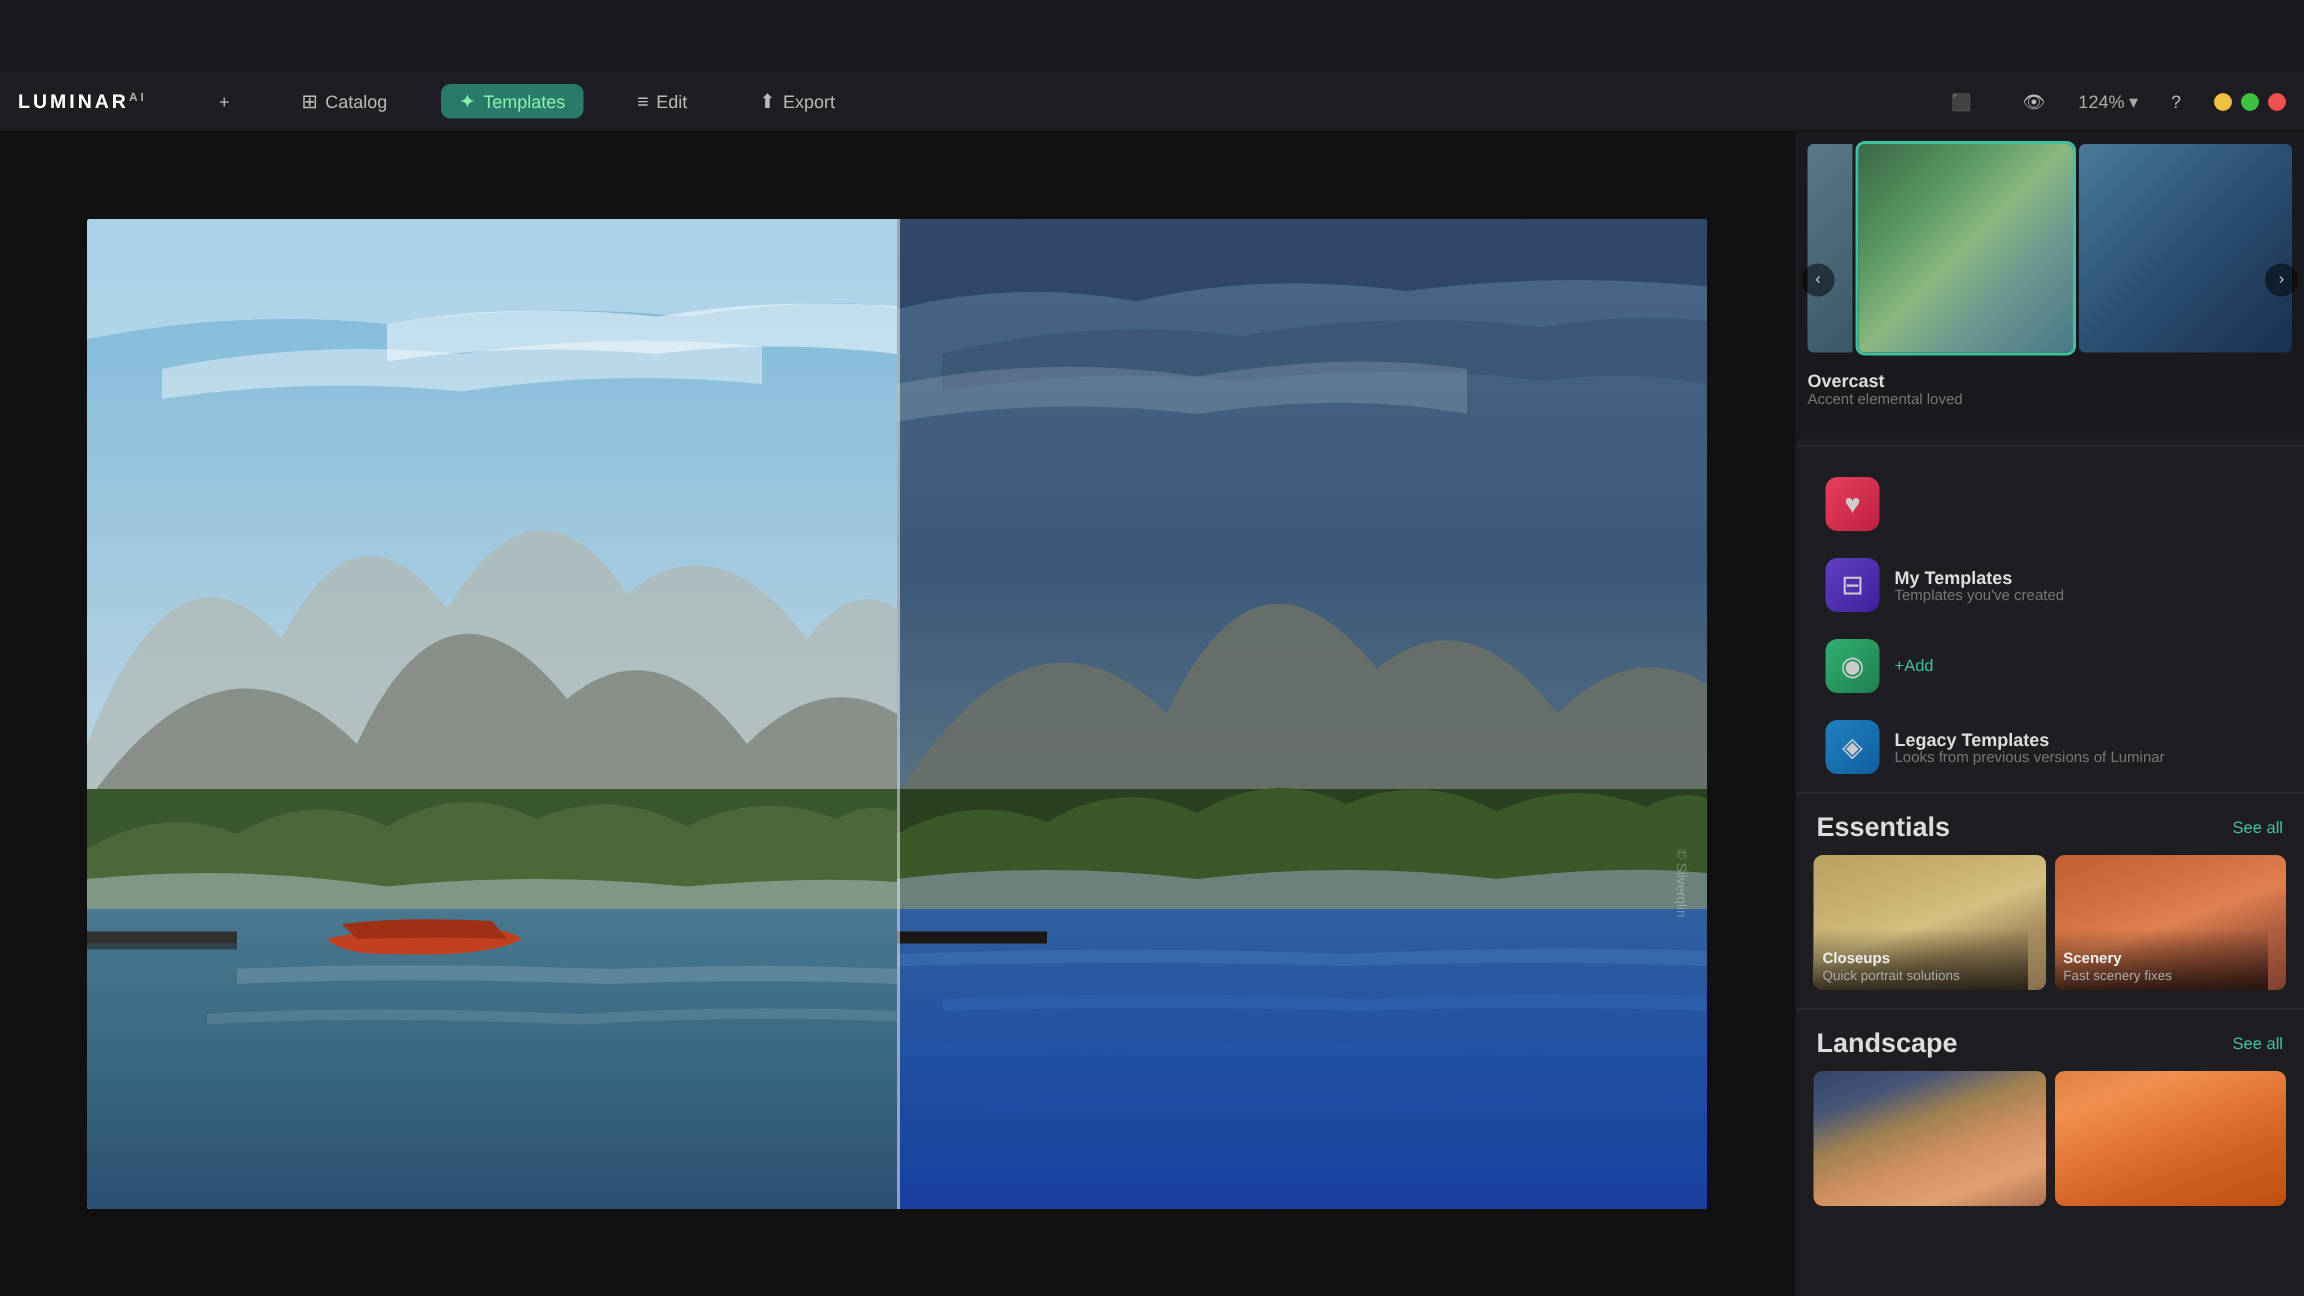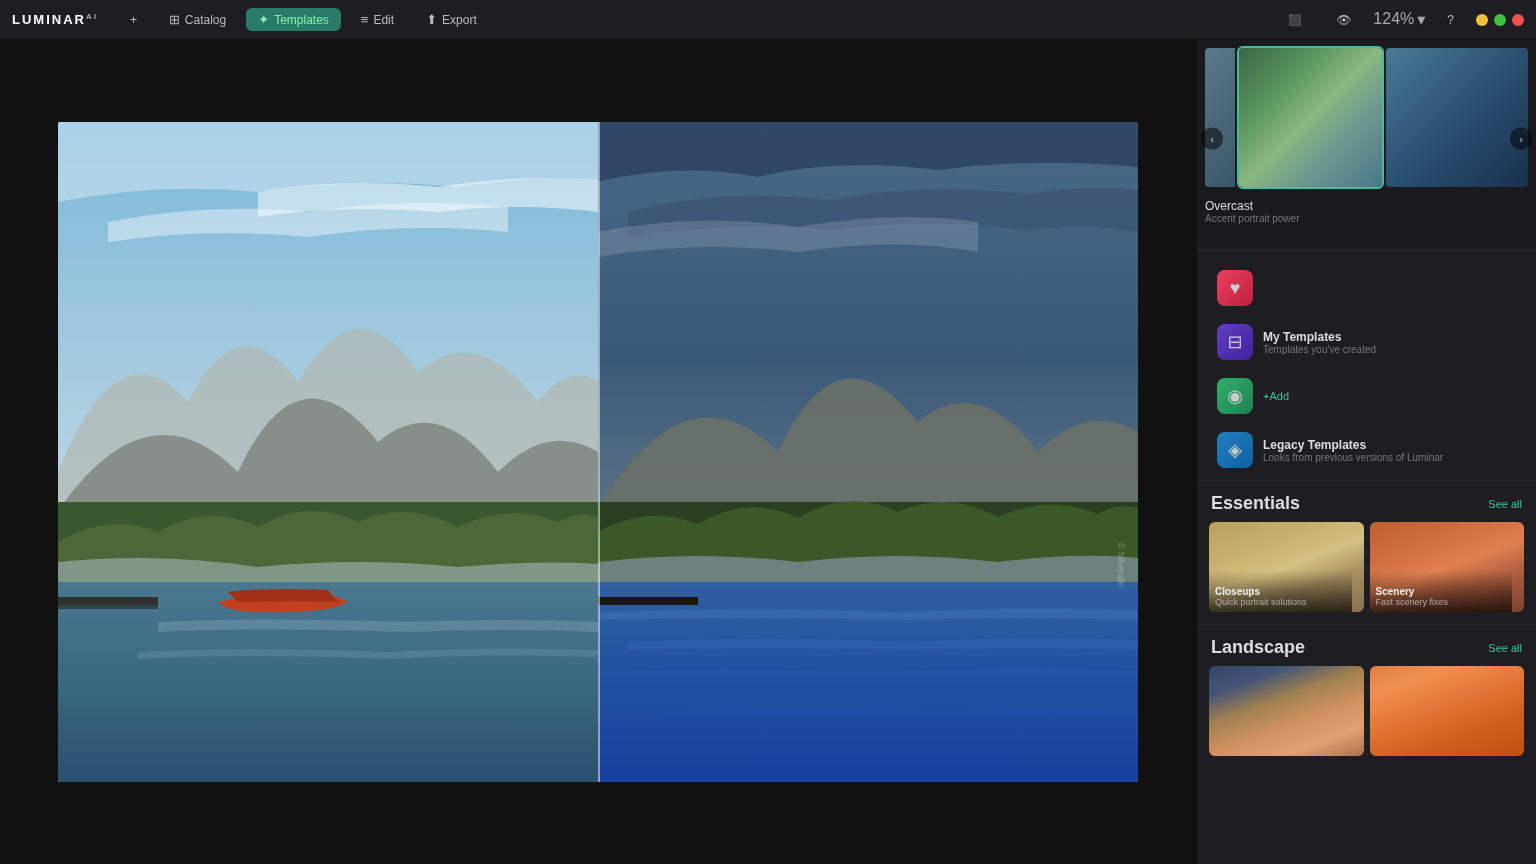--- a/index.html
+++ b/index.html
@@ -14,24 +14,25 @@
       flex-direction: column;
     }
 
     
     .titlebar {
       height: 40px;
       background: #1e1e22;
       display: flex;
       align-items: center;
       padding: 0 12px;
-      gap: 8px;
+      gap: 24px;
       flex-shrink: 0;
       border-bottom: 1px solid #111;
       position: relative;
+      margin-top: 48px;
     }
     .app-logo {
       font-size: 13px;
       font-weight: 600;
       color: #fff;
       letter-spacing: 2px;
       margin-right: 12px;
     }
     .app-logo sup {
       font-size: 8px;
@@ -54,24 +55,24 @@
       color: #86efac;
     }
     .toolbar-icon { font-size: 13px; }
     .titlebar-right {
       margin-left: auto;
       display: flex;
       align-items: center;
       gap: 10px;
     }
     .zoom-display {
-      font-size: 16px;
+      font-size: 12px;
       color: #aaa;
       display: flex;
-      align-items: flex-start;
+      align-items: flex-end;
       gap: 3px;
       cursor: pointer;
     }
     .win-btn {
       width: 12px; height: 12px;
       border-radius: 50%;
       border: none;
       cursor: pointer;
     }
     .win-btn.minimize { background: #f0c040; }
@@ -230,21 +231,21 @@
       cursor: pointer;
     }
     .carousel-arrow.left { left: 4px; }
     .carousel-arrow.right { right: 4px; }
     .carousel-label {
       padding: 4px 8px 2px 8px;
     }
     .carousel-label .name {
       font-size: 12px;
       color: #ddd;
-      font-weight: 400;
+      font-weight: 700;
     }
     .carousel-label .sub {
       font-size: 10px;
       color: #777;
     }
 
     
     .panel-scroll {
       flex: 1;
       overflow-y: auto;
@@ -572,21 +573,21 @@
         <div class="carousel-thumb thumb-left-bg"></div>
         <button class="carousel-arrow left">
           <span>‹</span>
         </button>
         <button class="carousel-arrow right">
           <span>›</span>
         </button>
       </div>
       <div class="carousel-label">
         <div class="name">Overcast</div>
-        <div class="sub">Accent portrait power</div>
+        <div class="sub">Accent elemental loved</div>
       </div>
     </div>
 
     <div class="hdivider"></div>
 
     <div class="panel-scroll">
 
       <div class="category-item">
         <div class="cat-icon favorites">♥</div>
       </div>

